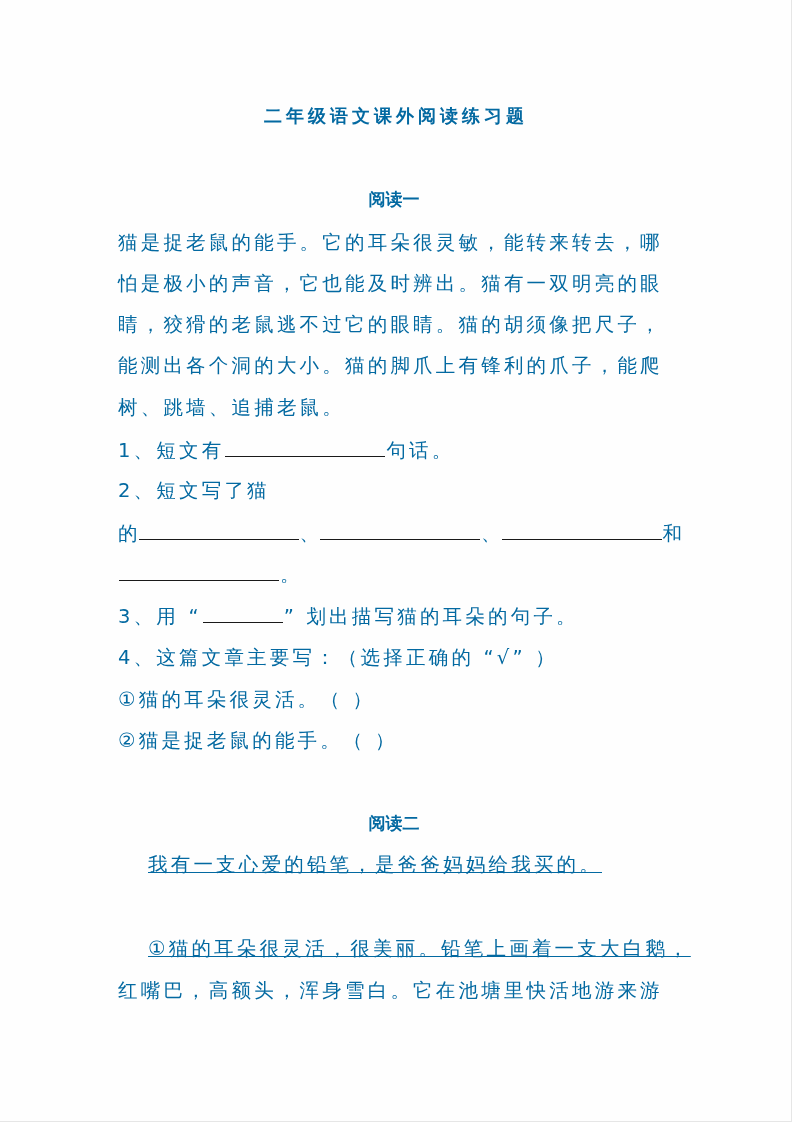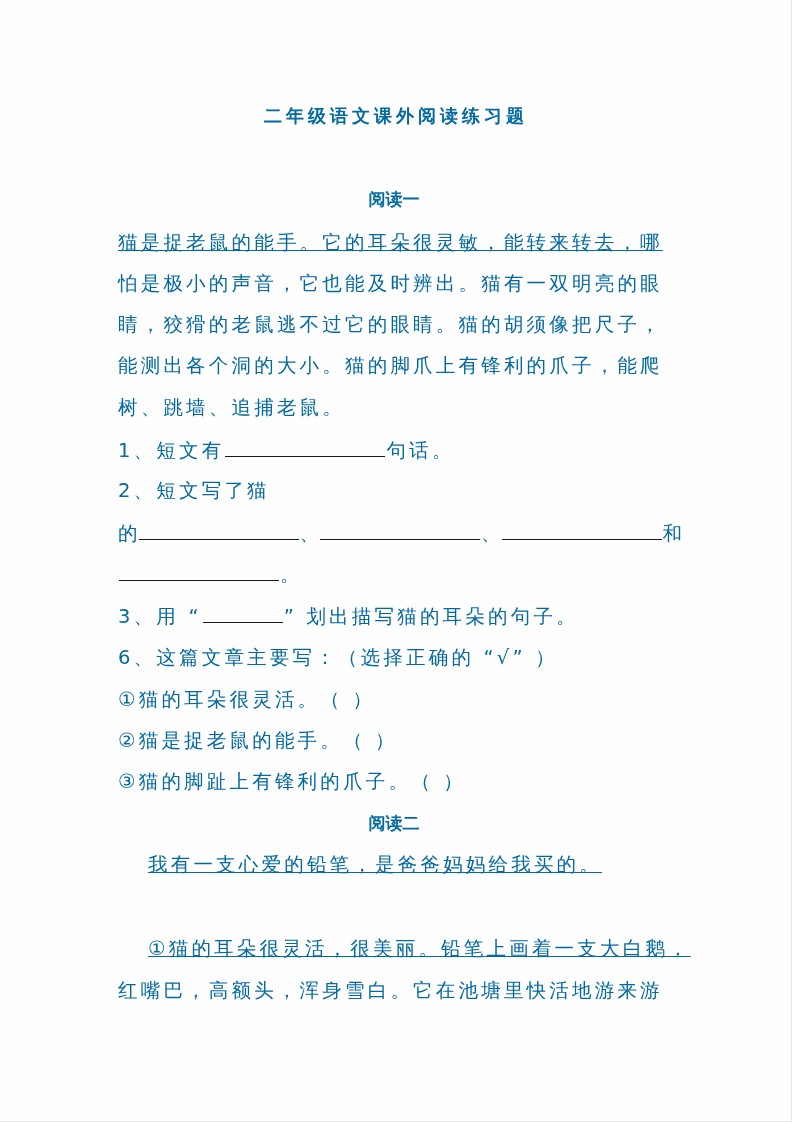--- a/index.html
+++ b/index.html
@@ -35,21 +35,21 @@
 </head>
 <body>
 
 <div class="page">
 
   <div class="title">二年级语文课外阅读练习题</div>
 
   <div class="section-heading" style="top:188px;">阅读一</div>
 
   <div>
-    <div class="line" style="top:229px;text-decoration:underline;">猫是捉老鼠的能手。它的耳朵很灵敏，能转来转去，哪</div>
+    <div class="line" style="top:229px;">猫是捉老鼠的能手。它的耳朵很灵敏，能转来转去，哪</div>
     <div class="line" style="top:270px;">怕是极小的声音，它也能及时辨出。猫有一双明亮的眼</div>
     <div class="line" style="top:311px;">睛，狡猾的老鼠逃不过它的眼睛。猫的胡须像把尺子，</div>
     <div class="line" style="top:352px;">能测出各个洞的大小。猫的脚爪上有锋利的爪子，能爬</div>
     <div class="line" style="top:394px;">树、跳墙、追捕老鼠。</div>
   </div>
 
   <div class="line" style="top:436px;">
     <span>1、短文有</span><span class="blank b160"></span><span>句话。</span>
   </div>
 
@@ -60,25 +60,24 @@
   </div>
 
   <div class="line" style="top:560px;">
     <span class="blank b160"></span><span>。</span>
   </div>
 
   <div class="line" style="top:602px;">
     <span>3、用 “</span><span class="blank b80"></span><span>” 划出描写猫的耳朵的句子。</span>
   </div>
 
-  <div class="line" style="top:644px;">6、这篇文章主要写：（选择正确的 “√” ）</div>
+  <div class="line" style="top:644px;">4、这篇文章主要写：（选择正确的 “√” ）</div>
 
   <div class="line" style="top:727px;">②猫是捉老鼠的能手。（ ）</div>
   <div class="line" style="top:686px;">①猫的耳朵很灵活。（ ）</div>
-  <div class="line" style="top:768px;">③猫的脚趾上有锋利的爪子。（ ）</div>
 
   <div class="section-heading" style="top:812px;">阅读二</div>
 
   <div class="line indent" style="top:851px;">我有一支心爱的铅笔，是爸爸妈妈给我买的。</div>
 
   <div class="line indent" style="top:935px;">①猫的耳朵很灵活，很美丽。铅笔上画着一支大白鹅，</div>
   <div class="line" style="top:977px;">红嘴巴，高额头，浑身雪白。它在池塘里快活地游来游</div>
 
 </div>
 

